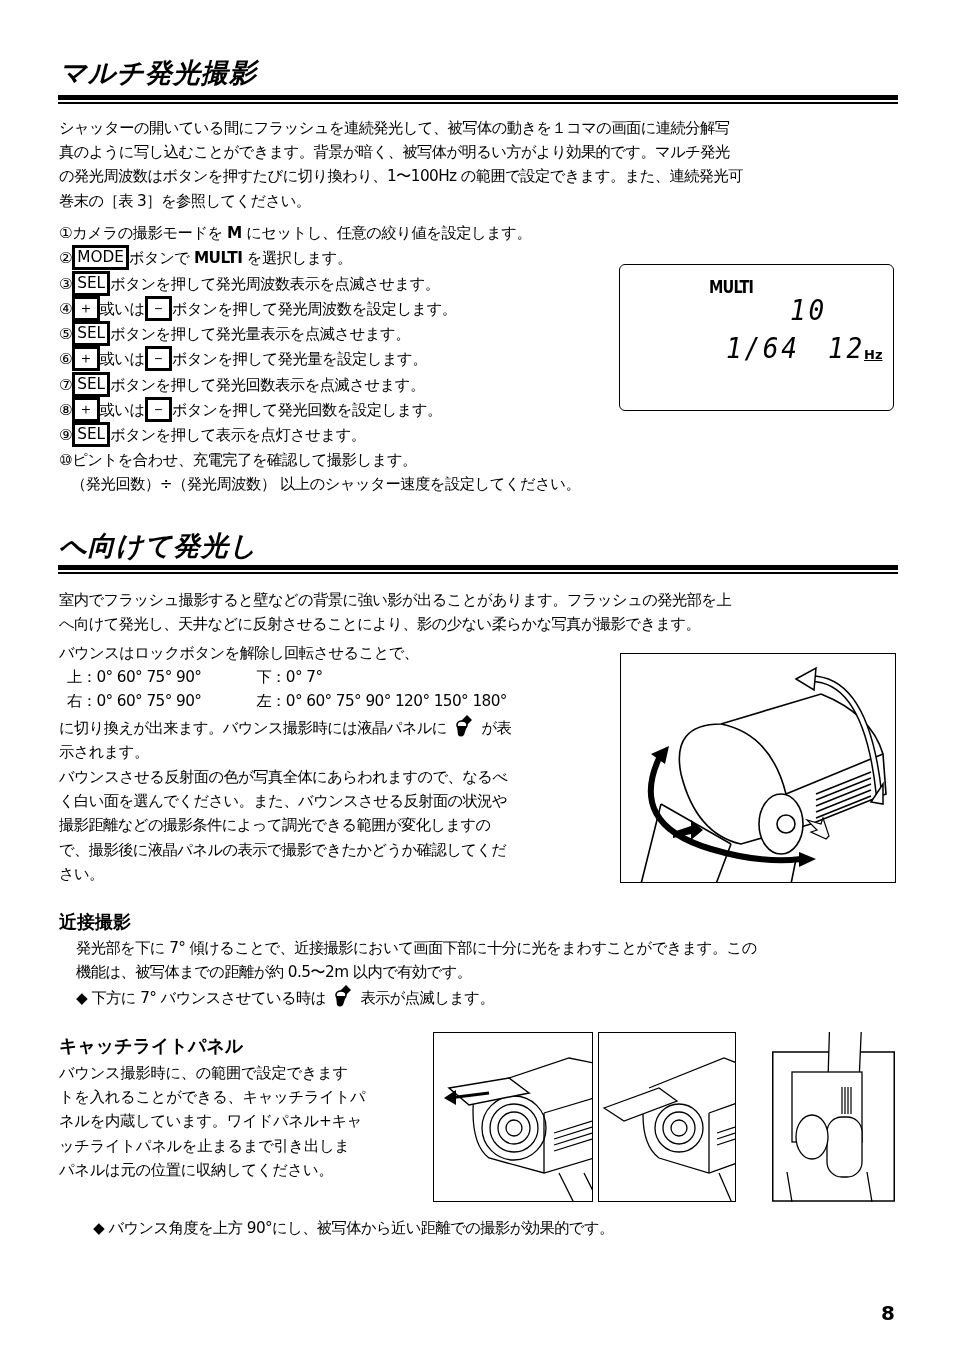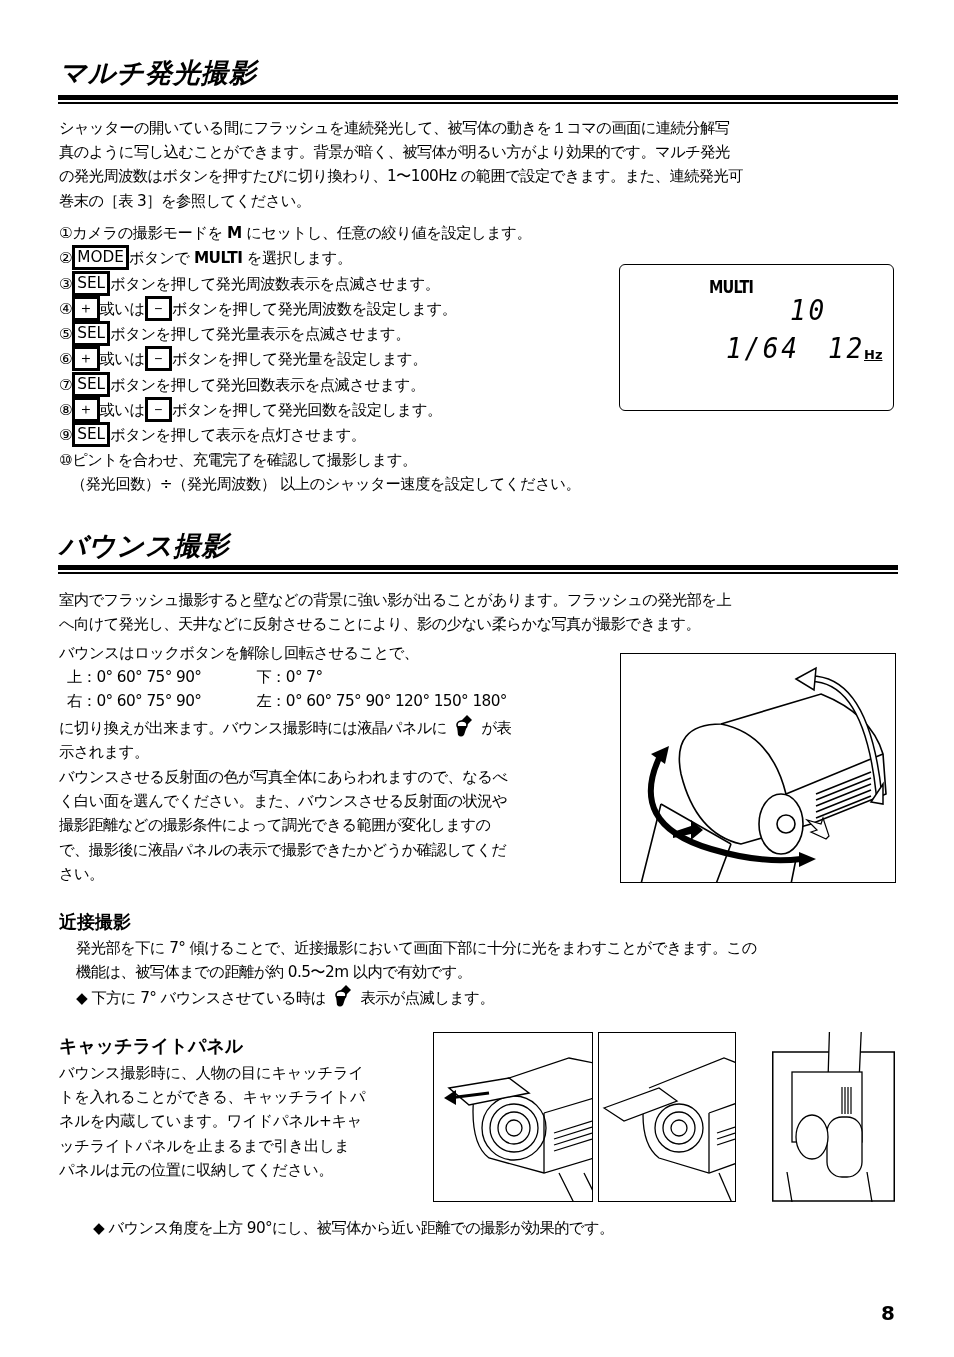--- a/index.html
+++ b/index.html
@@ -91,21 +91,21 @@
 </div>
 
 <div class="lcd">
   <div class="multi">MULTI</div>
   <div class="seg" style="left:170px; top:28px;">10</div>
   <div class="seg" style="left:106px; top:66px;">1/64</div>
   <div class="seg" style="left:208px; top:66px;">12</div>
   <div class="hz">Hz</div>
 </div>
 
-<div class="abs h1" style="left:59px; top:528px;">バウンス撮影</div>
+<div class="abs h1" style="left:59px; top:528px;">へ向けて発光し</div>
 <div class="rule-thick" style="top:565px;"></div>
 <div class="rule-thin" style="top:572px;"></div>
 
 <div class="abs para" style="left:59px; top:588px;">
   <div>室内でフラッシュ撮影すると壁などの背景に強い影が出ることがあります。フラッシュの発光部を上</div>
   <div>へ向けて発光し、天井などに反射させることにより、影の少ない柔らかな写真が撮影できます。</div>
 </div>
 
 <div class="abs para" style="left:59px; top:641px;">
   <div>バウンスはロックボタンを解除し回転させることで、</div>
@@ -175,21 +175,21 @@
       <path d="M4 9 L12 1 L17 6 L10 13 Z" fill="#000"></path>
       <ellipse cx="7" cy="11" rx="5" ry="4" fill="#fff" stroke="#000" stroke-width="1.6"></ellipse>
       <path d="M2 12 L3 21 Q6 24 9 21 L12 12 Z" fill="#000"></path>
     </svg>
     <span>表示が点滅します。</span>
   </div>
 </div>
 
 <div class="abs h2" style="left:59px; top:1034px;">キャッチライトパネル</div>
 <div class="abs para" style="left:59px; top:1061px; letter-spacing:-0.3px;">
-  <div>バウンス撮影時に、人物の目にキャッチライ</div>
+  <div>バウンス撮影時に、の範囲で設定できます</div>
   <div>トを入れることができる、キャッチライトパ</div>
   <div>ネルを内蔵しています。ワイドパネル+キャ</div>
   <div>ッチライトパネルを止まるまで引き出しま</div>
   <div>パネルは元の位置に収納してください。</div>
 </div>
 
 <div class="figbox" style="left:433px; top:1032px; width:160px; height:170px;">
   <svg width="160" height="170" viewBox="0 0 160 170">
     <g fill="none" stroke="#000" stroke-width="1.3">
       <path d="M45 55 L135 25 L160 30"></path>

